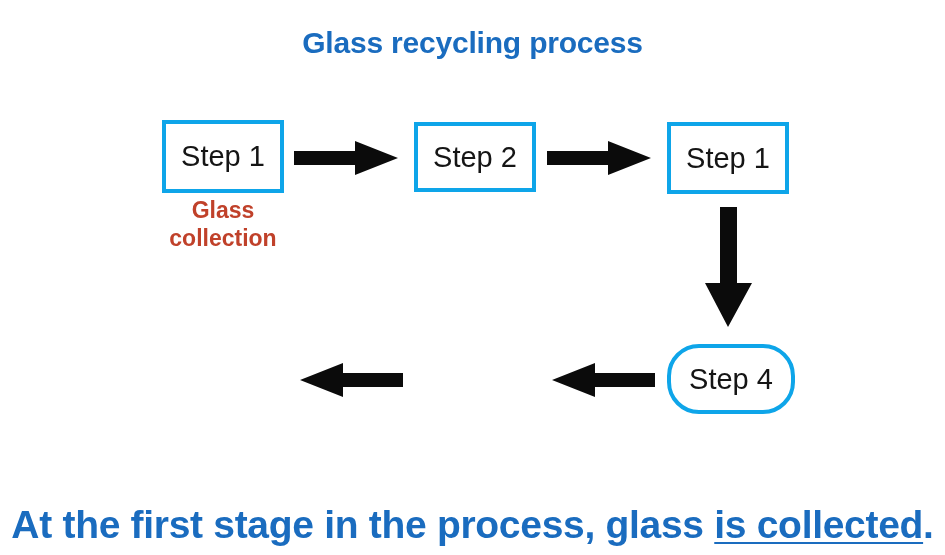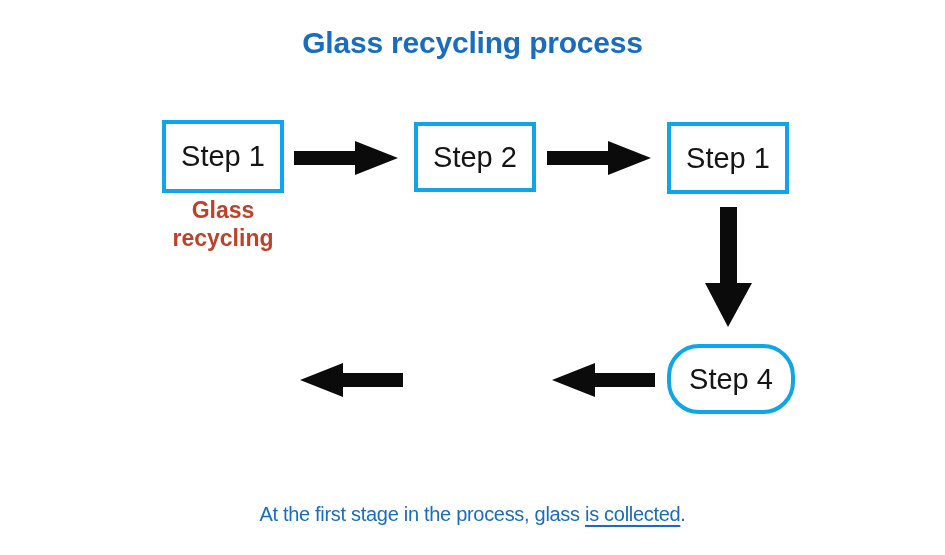--- a/index.html
+++ b/index.html
@@ -75,22 +75,22 @@
     pointer-events: none;
   }
 
   
   #bottom-sentence {
     position: absolute;
     left: 0;
     top: 503px;
     width: 945px;
     text-align: center;
-    font-size: 20px;
-    font-weight: normal;
+    font-size: 39px;
+    font-weight: bold;
     color: #1a6cbf;
     white-space: nowrap;
     letter-spacing: -0.3px;
   }
   #bottom-sentence .underlined {
     text-decoration: underline;
     text-decoration-thickness: 2px;
     text-underline-offset: 4px;
   }
 </style>
@@ -114,21 +114,21 @@
   </div>
 
   <div class="step-box" style="left:667px; top:344px; width:128px; height:70px;border-radius:32px;">
     <span class="step-label">Step 4</span>
   </div>
 
 
 
   <div id="glass-caption">
     <div>Glass</div>
-    <div>recycling</div>
+    <div>collection</div>
   </div>
 
   <svg id="arrow-layer" viewBox="0 0 945 555" width="945" height="555">
 
     <g fill="#0b0b0b">
       <polygon points="294,151 355,151 355,141 398,158 355,175 355,165 294,165"></polygon>
     </g>
 
     <g fill="#0b0b0b">
       <polygon points="547,151 608,151 608,141 651,158 608,175 608,165 547,165"></polygon>

